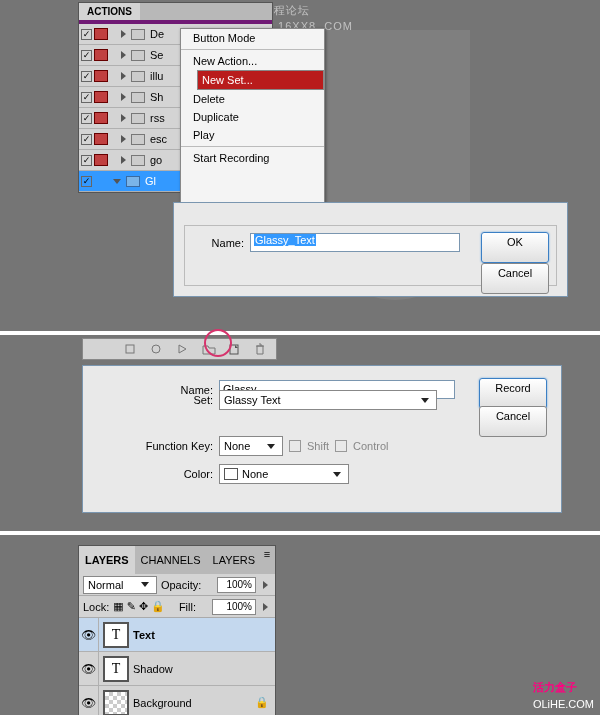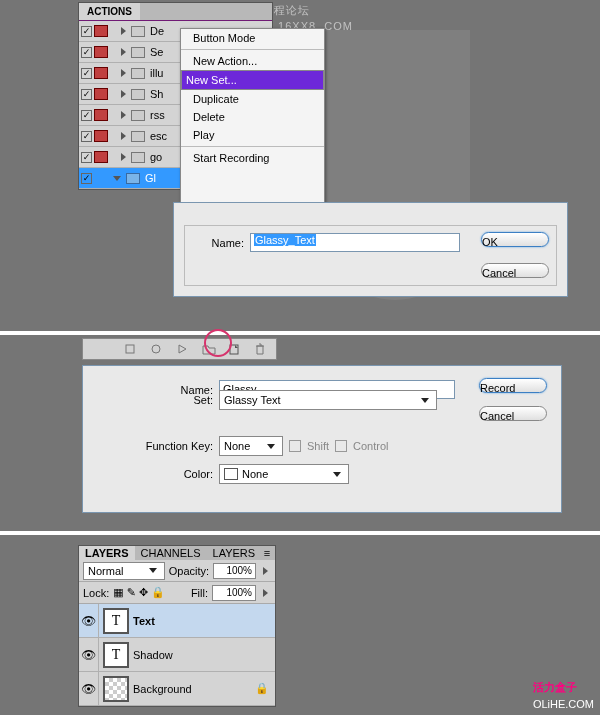--- a/index.html
+++ b/index.html
@@ -13,67 +13,67 @@
   .wm { position: absolute; top: 2px; left: 245px; color: rgba(255,255,255,0.55); font-size: 13px; line-height: 16px; letter-spacing: 1px; }
   .wm2 { position: absolute; bottom: 4px; right: 6px; font-size: 14px; }
   .wm2 .a { color: #ff0080; font-weight: bold; }
   .wm2 .b { color: #fff; }
 
   
   .ghost { position: absolute; top: 30px; right: 130px; width: 150px; height: 270px; background: rgba(255,255,255,0.08); border-radius: 0 0 80px 80px; }
 
   
   .panel { position: absolute; top: 2px; left: 78px; width: 195px; background: #d4d4d4; border: 1px solid #555; }
-  .panel-tab { background: #b8b8b8; border-bottom: 1px solid #701a75; }
+  .panel-tab { background: #b8b8b8; border-bottom: 4px solid #701a75; }
   .panel-tab span { display: inline-block; padding: 3px 8px; background: #d4d4d4; font-weight: bold; font-size: 10px; }
   .action-row { display: flex; align-items: center; height: 21px; border-bottom: 1px solid #b0b0b0; padding-left: 2px; gap: 2px; }
   .chk { width: 11px; height: 11px; border: 1px solid #666; display: inline-flex; align-items: center; justify-content: center; font-size: 9px; color: #000; }
   .red-dot { width: 14px; height: 12px; background: #c04040; border: 1px solid #600; }
   .tri { width: 0; height: 0; border-top: 4px solid transparent; border-bottom: 4px solid transparent; border-left: 5px solid #555; margin: 0 3px; }
   .tri-down { width: 0; height: 0; border-left: 4px solid transparent; border-right: 4px solid transparent; border-top: 5px solid #555; margin: 0 3px; }
   .folder { width: 14px; height: 11px; border: 1px solid #777; background: #ccc; }
   .row-label { padding-left: 3px; font-size: 11px; overflow: hidden; white-space: nowrap; }
   .sel-row { background: #3399ff; color: #fff; }
 
   
   .menu { position: absolute; top: 28px; left: 180px; width: 145px; background: #f4f4f4; border: 1px solid #888; box-shadow: 1px 1px 3px rgba(0,0,0,0.4); }
   .menu-item { padding: 3px 12px; font-size: 11px; cursor: default; }
-  .menu-item.sel { background: #6d28d9; color: #fff; }
+  .menu-item.sel { background: #b91c1c; color: #fff; margin-left: 16px; }
   .menu-item.dis { color: #999; }
   .menu-sep { height: 1px; background: #bbb; margin: 2px 0; }
 
   
   .dialog { position: absolute; background: #e9e9e9; border: 1px solid #7a96b0; }
   .dlg1 { top: 202px; left: 173px; width: 395px; height: 95px; }
   .dlg1 .inner { position: absolute; top: 22px; left: 10px; right: 10px; bottom: 10px; border: 1px solid #bbb; }
-  .btn { width: 68px; height: 15px; background: linear-gradient(#fff,#e0e0e0); border: 1px solid #888; border-radius: 8px; text-align: left; line-height: 19px; font-size: 11px; }
+  .btn { width: 68px; height: 31px; background: linear-gradient(#fff,#e0e0e0); border: 1px solid #888; border-radius: 3px; text-align: center; line-height: 19px; font-size: 11px; }
   .btn.primary { border: 1px solid #3b7fc4; box-shadow: 0 0 2px #5aa0e0; }
   .name-row { display: flex; align-items: center; gap: 6px; position: absolute; }
   .name-row label { text-align: right; }
   .txt { height: 19px; border: 1px solid #7a96b0; background: #fff; padding: 0 3px; font-size: 11px; }
   .txt .hilite { background: #3399ff; color: #fff; padding: 0 1px; }
 
   
   .bar { position: absolute; top: 3px; left: 82px; width: 195px; height: 22px; background: #d4d4d4; border: 1px solid #888; display: flex; align-items: center; justify-content: flex-end; gap: 14px; padding-right: 10px; }
   .ico { width: 12px; height: 12px; display: inline-block; }
   .circle { position: absolute; top: -6px; left: 204px; width: 28px; height: 28px; border: 2px solid #d6336c; border-radius: 50%; }
   .dlg2 { top: 30px; left: 82px; width: 480px; height: 148px; }
   .dlg2 .row { position: absolute; display: flex; align-items: center; gap: 6px; }
   .dlg2 label { width: 120px; text-align: right; }
   .sel { height: 20px; border: 1px solid #888; background: #fff; padding: 0 4px; display: flex; align-items: center; justify-content: space-between; }
   .small-chk { width: 12px; height: 12px; border: 1px solid #999; }
   .color-swatch { width: 14px; height: 12px; border: 1px solid #555; background: #fff; margin-right: 4px; }
 
   
   .layers { position: absolute; top: 10px; left: 78px; width: 198px; background: #d4d4d4; border: 1px solid #555; }
   .layers-tabs { display: flex; background: #b8b8b8; font-size: 9px; }
-  .layers-tabs span { padding: 1px 6px; }
+  .layers-tabs span { padding: 8px 6px; }
   .layers-tabs .active { background: #d4d4d4; font-weight: bold; }
   .layers-row { display: flex; align-items: center; height: 22px; gap: 4px; padding: 0 4px; border-bottom: 1px solid #aaa; font-size: 10px; }
-  .pct { width: 44px; height: 16px; border: 1px solid #888; background: #fff; text-align: right; padding-right: 3px; font-size: 10px; line-height: 14px; }
+  .pct { width: 44px; height: 16px; border: 1px solid #888; background: #fff; text-align: right; padding-right: 3px; font-size: 10px; line-height: 14px; margin-left: 12px; }
   .lock-icons { display: flex; gap: 3px; }
   .layer-item { display: flex; align-items: center; height: 34px; border-bottom: 1px solid #b0b0b0; }
   .eye { width: 20px; text-align: center; font-size: 12px; border-right: 1px solid #b0b0b0; height: 100%; display: flex; align-items: center; justify-content: center; }
   .thumb { width: 26px; height: 26px; border: 2px double #555; margin: 0 4px; display: flex; align-items: center; justify-content: center; font-family: Georgia, serif; font-size: 14px; background: #fff; }
   .bg-thumb { background: repeating-conic-gradient(#ccc 0 25%, #fff 0 50%) 0 0/8px 8px; }
   .layer-item.active { background: #c4d8ee; }
   .lock { margin-left: auto; margin-right: 6px; }
   .corner { position: absolute; top: 0; right: 0; width: 16px; height: 14px; display: flex; align-items: center; justify-content: center; }
 </style>
 </head>
@@ -153,22 +153,22 @@
       <span class="folder" style="background:#7ab4e8;border-color:#3a6aa0"></span>
       <span class="row-label">Gl</span>
     </div>
   </div>
 
   <div class="menu">
     <div class="menu-item">Button Mode</div>
     <div class="menu-sep"></div>
     <div class="menu-item">New Action...</div>
     <div class="menu-item sel">New Set...</div>
+    <div class="menu-item">Delete</div>
     <div class="menu-item">Duplicate</div>
-    <div class="menu-item">Delete</div>
     <div class="menu-item">Play</div>
     <div class="menu-sep"></div>
     <div class="menu-item">Start Recording</div>
     <div style="height:62px"></div>
     <div class="menu-sep"></div>
     <div class="menu-item">Action Options...</div>
     <div class="menu-item">Playback Options...</div>
     <div class="menu-sep"></div>
   </div>
 

